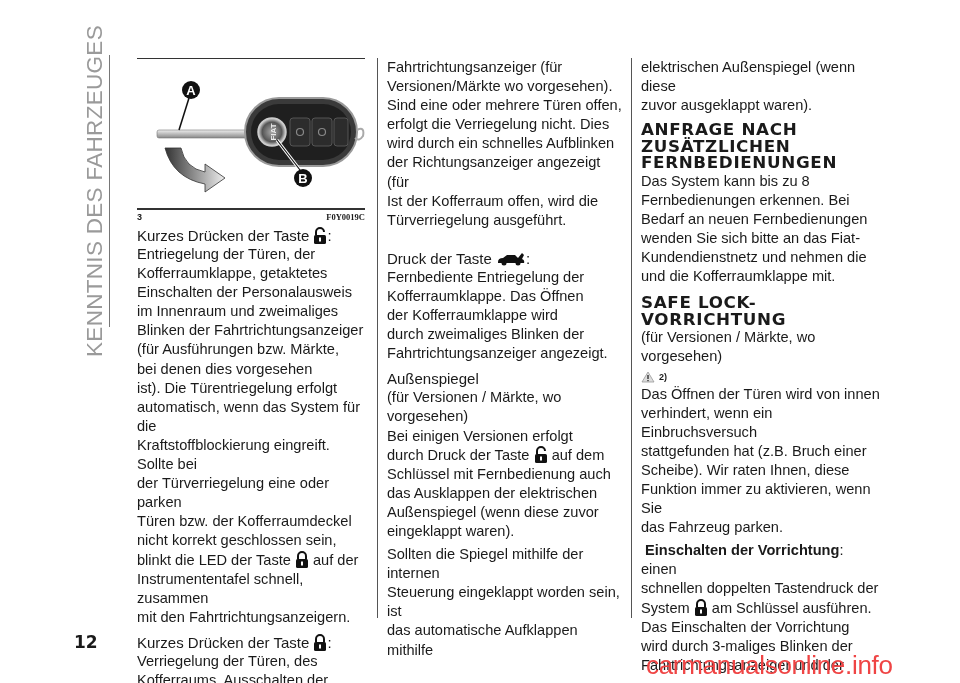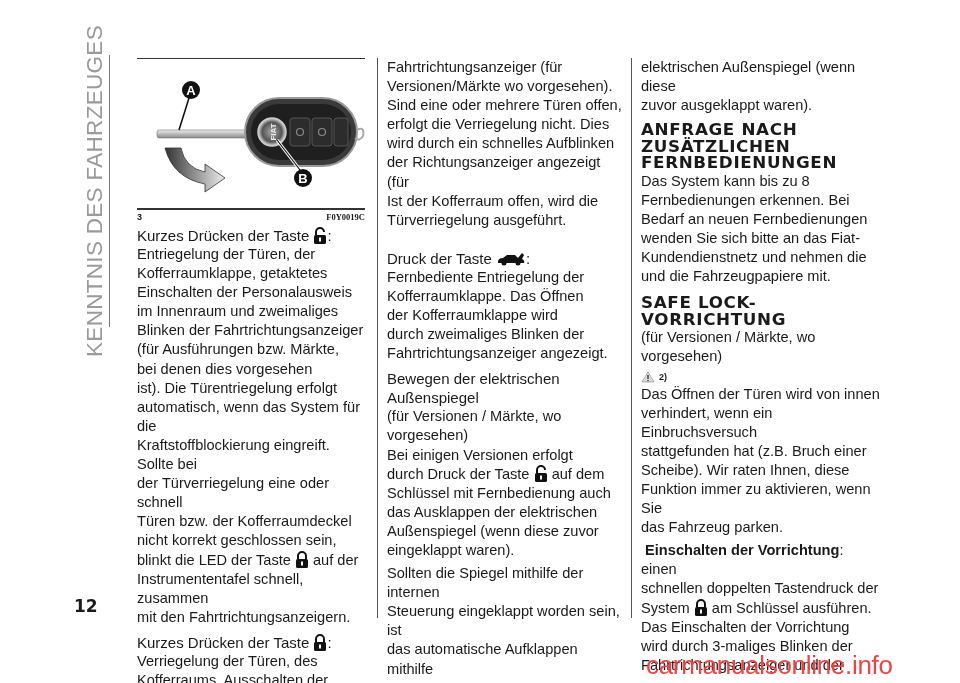--- a/index.html
+++ b/index.html
@@ -32,21 +32,21 @@
   p { margin: 0; }
   .h3 { font-weight: normal; font-size: 15px; margin-top: 6px; line-height: 19px; }
   .h2 {
     font-family: "DejaVu Sans", sans-serif; font-weight: bold; font-size: 15.5px;
     letter-spacing: 0.6px; line-height: 16.5px; margin-top: 7px; text-transform: uppercase;
     transform: scaleX(1.08); transform-origin: left;
   }
   .gap { margin-top: 4px; }
   .ico { display: inline-block; vertical-align: -3px; }
 
-  .page-num { position: absolute; left: 74px; top: 596px; font-size: 17px; font-weight: bold;
+  .page-num { position: absolute; left: 74px; top: 632px; font-size: 17px; font-weight: bold;
     font-family: "DejaVu Sans", sans-serif; }
   .watermark { position: absolute; left: 646px; top: 650px; font-size: 26px; color: #ef4444;
     letter-spacing: -0.3px; }
   .warn { font-size: 9px; font-weight: bold; }
 </style>
 </head>
 <body>
 
 <div class="side-label">
   <span>KENNTNIS DES FAHRZEUGES</span>
@@ -121,21 +121,21 @@
     <p>Entriegelung der Türen, der</p>
       <p>Kofferraumklappe, getaktetes</p>
       <p>Einschalten der Personalausweis</p>
       <p>im Innenraum und zweimaliges</p>
       <p>Blinken der Fahrtrichtungsanzeiger</p>
       <p>(für Ausführungen bzw. Märkte,</p>
       <p>bei denen dies vorgesehen</p>
       <p>ist). Die Türentriegelung erfolgt</p>
       <p>automatisch, wenn das System für die</p>
       <p>Kraftstoffblockierung eingreift. Sollte bei</p>
-      <p>der Türverriegelung eine oder schnell</p>
+      <p>der Türverriegelung eine oder parken</p>
       <p>Türen bzw. der Kofferraumdeckel</p>
       <p>nicht korrekt geschlossen sein,</p>
     <p><span>blinkt die LED der Taste</span>
       <svg class="ico" width="14" height="17" viewBox="0 0 14 17">
           <path d="M3 8 V5 a4 4 0 0 1 8 0 V8" fill="none" stroke="#111" stroke-width="2"></path>
           <rect x="1" y="8" width="12" height="9" rx="1.5" fill="#111"></rect>
           <rect x="6" y="10.5" width="2" height="4" fill="#fff"></rect>
         </svg>
       <span>auf der</span></p>
     <p>Instrumententafel schnell, zusammen</p>
@@ -175,21 +175,20 @@
       </svg><span>:</span>
   </p>
   <div>
     <p>Fernbediente Entriegelung der</p>
       <p>Kofferraumklappe. Das Öffnen</p>
       <p>der Kofferraumklappe wird</p>
       <p>durch zweimaliges Blinken der</p>
       <p>Fahrtrichtungsanzeiger angezeigt.</p>
   </div>
   <div class="h3">
-    <p>Bewegen der elektrischen</p>
       <p>Außenspiegel</p>
   </div>
   <div>
     <p>(für Versionen / Märkte, wo</p>
       <p>vorgesehen)</p>
       <p>Bei einigen Versionen erfolgt</p>
     <p><span>durch Druck der Taste</span>
       <svg class="ico" width="14" height="17" viewBox="0 0 14 17">
           <path d="M3 8 V5 a4 4 0 0 1 8 0" fill="none" stroke="#111" stroke-width="2"></path>
           <rect x="1" y="8" width="12" height="9" rx="1.5" fill="#111"></rect>
@@ -218,21 +217,21 @@
     <p>ANFRAGE NACH</p>
       <p>ZUSÄTZLICHEN</p>
       <p>FERNBEDIENUNGEN</p>
   </div>
   <div>
     <p>Das System kann bis zu 8</p>
       <p>Fernbedienungen erkennen. Bei</p>
       <p>Bedarf an neuen Fernbedienungen</p>
       <p>wenden Sie sich bitte an das Fiat-</p>
       <p>Kundendienstnetz und nehmen die</p>
-      <p>und die Fahrzeugpapiere mit.</p>
+      <p>und die Kofferraumklappe mit.</p>
   </div>
   <div class="h2" style="margin-top:9px">
     <p>SAFE LOCK-</p>
       <p>VORRICHTUNG</p>
   </div>
   <div>
     <p>(für Versionen / Märkte, wo</p>
       <p>vorgesehen)</p>
   </div>
   <p style="line-height:16px">

